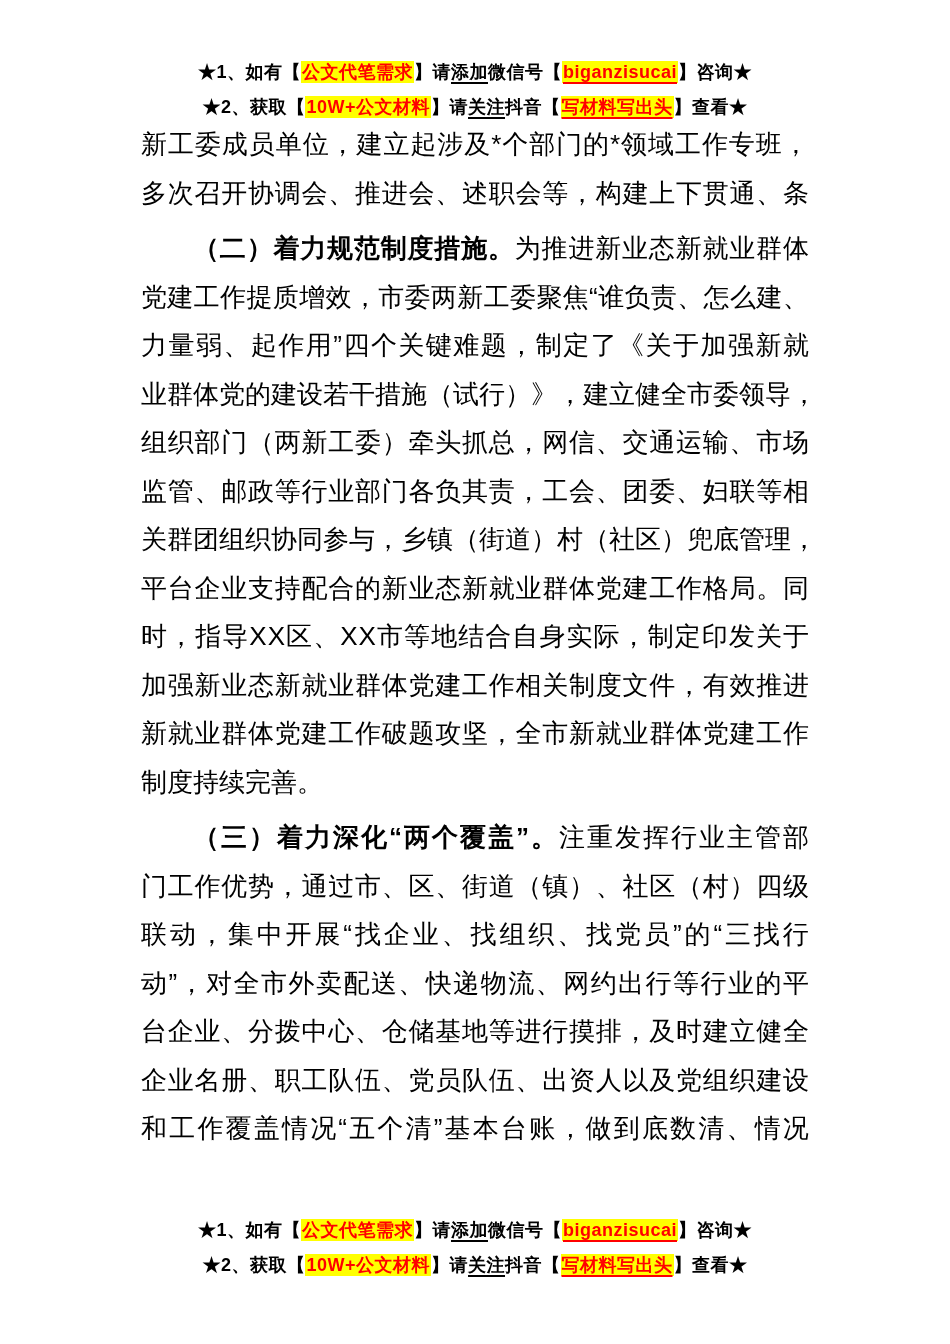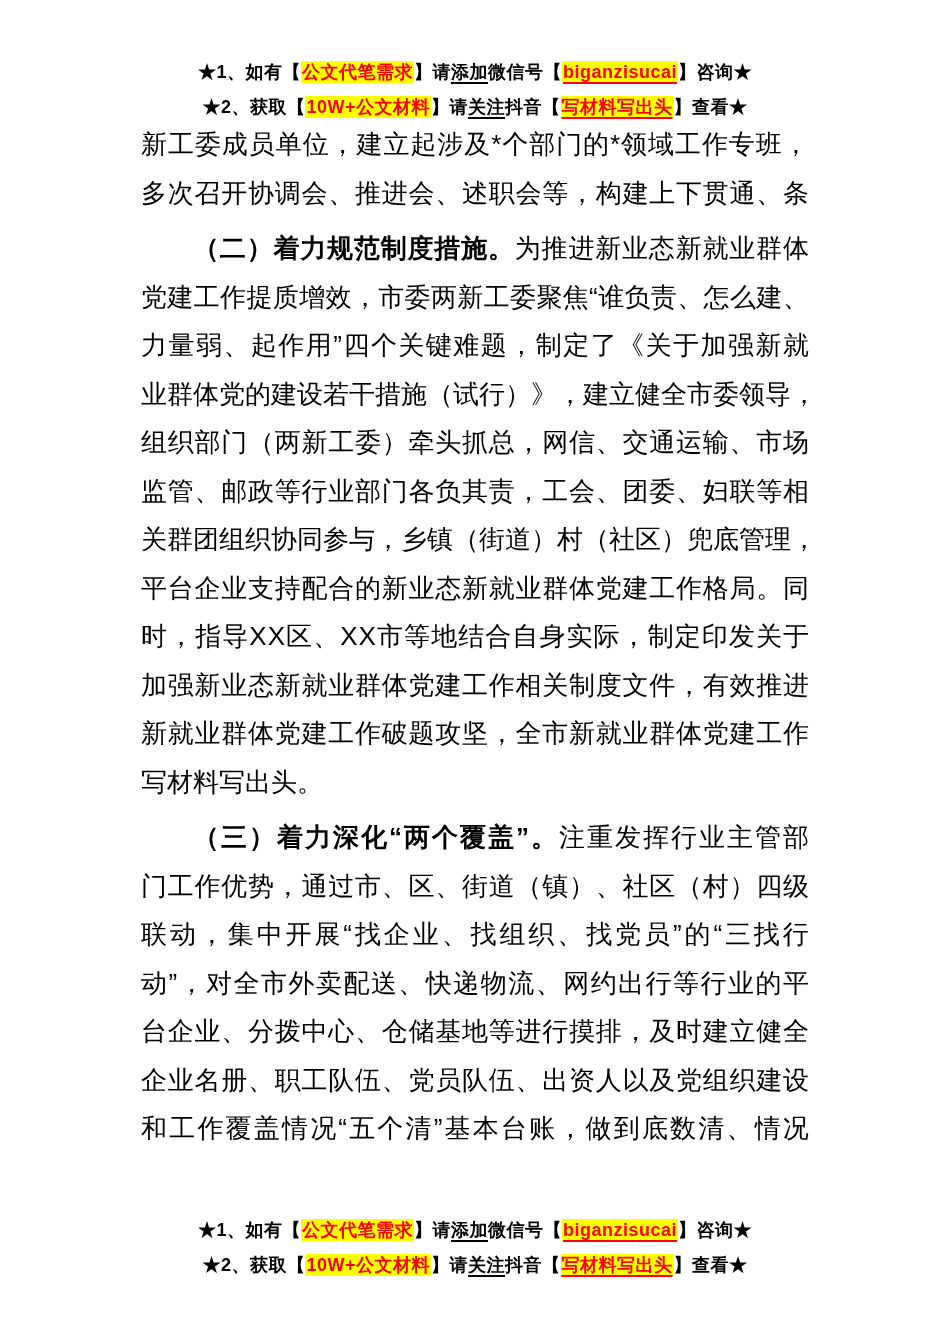--- a/index.html
+++ b/index.html
@@ -409,21 +409,21 @@
           <span class="ch">新</span>
           <span class="ch">就</span>
           <span class="ch">业</span>
           <span class="ch">群</span>
           <span class="ch">体</span>
           <span class="ch">党</span>
           <span class="ch">建</span>
           <span class="ch">工</span>
           <span class="ch">作</span>
         </div>
-        <div class="line plain"><span class="seg">写材料写出头。</span></div>
+        <div class="line plain"><span class="seg">制度持续完善。</span></div>
       </div>
       <div class="para">
         <div class="line justify indent">
           <span class="ch b">（</span>
           <span class="ch b">三</span>
           <span class="ch b">）</span>
           <span class="ch b">着</span>
           <span class="ch b">力</span>
           <span class="ch b">深</span>
           <span class="ch b">化</span>

